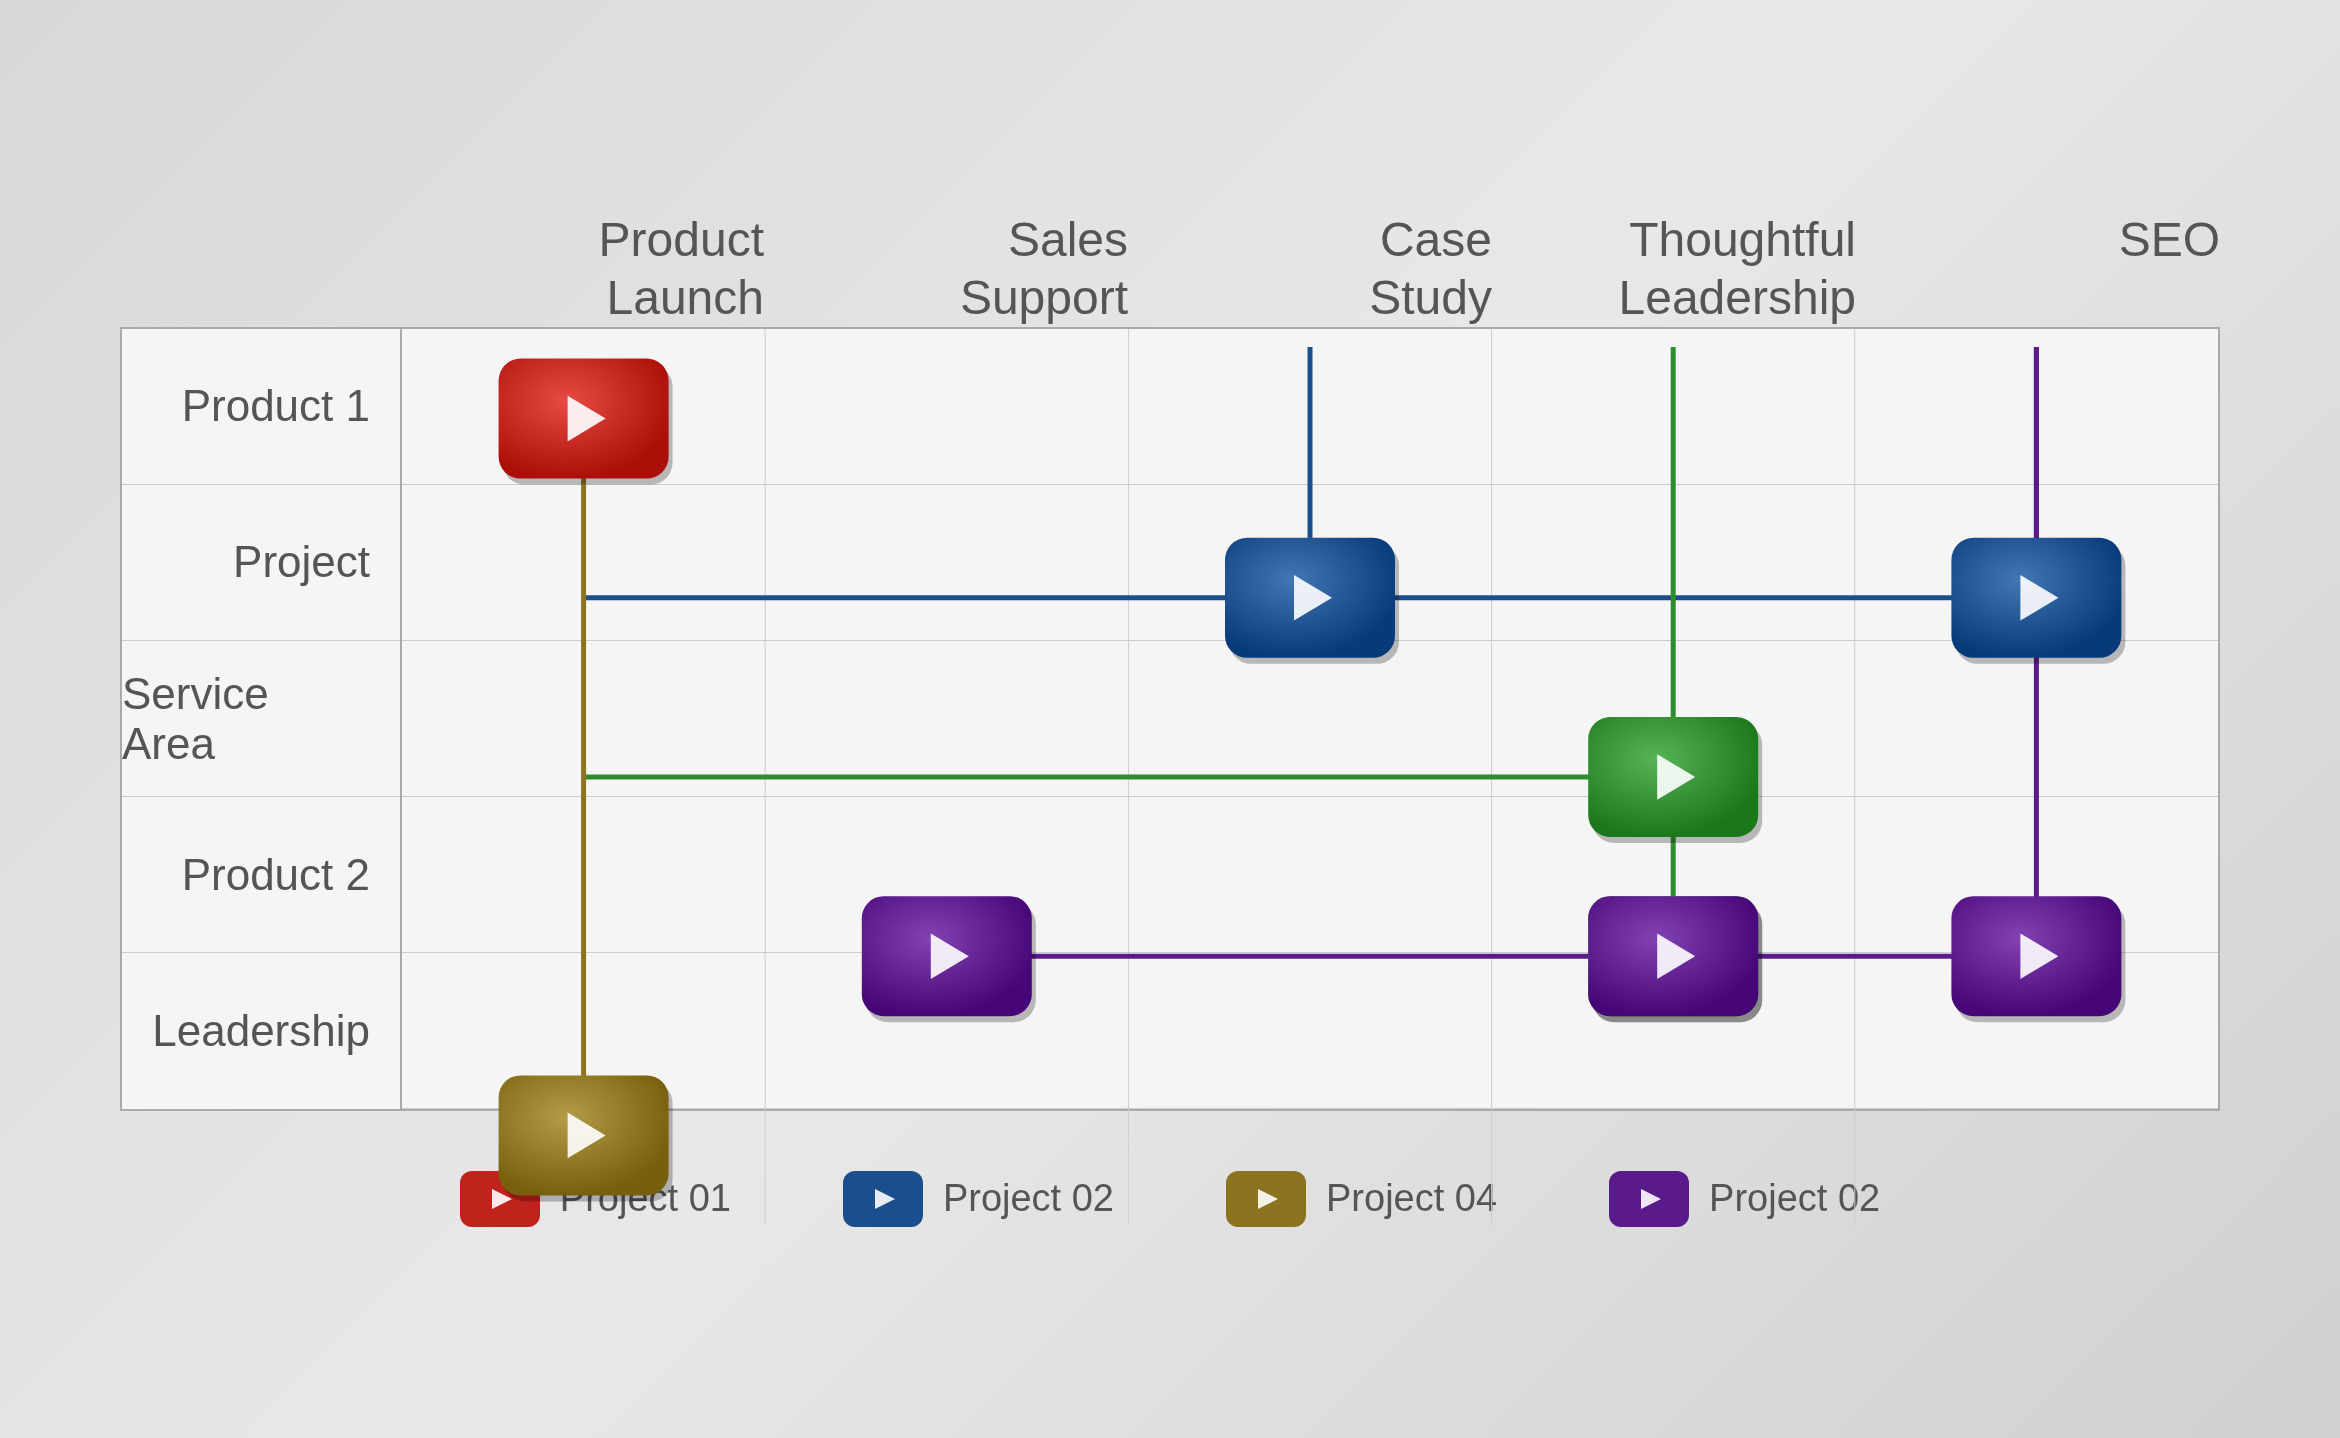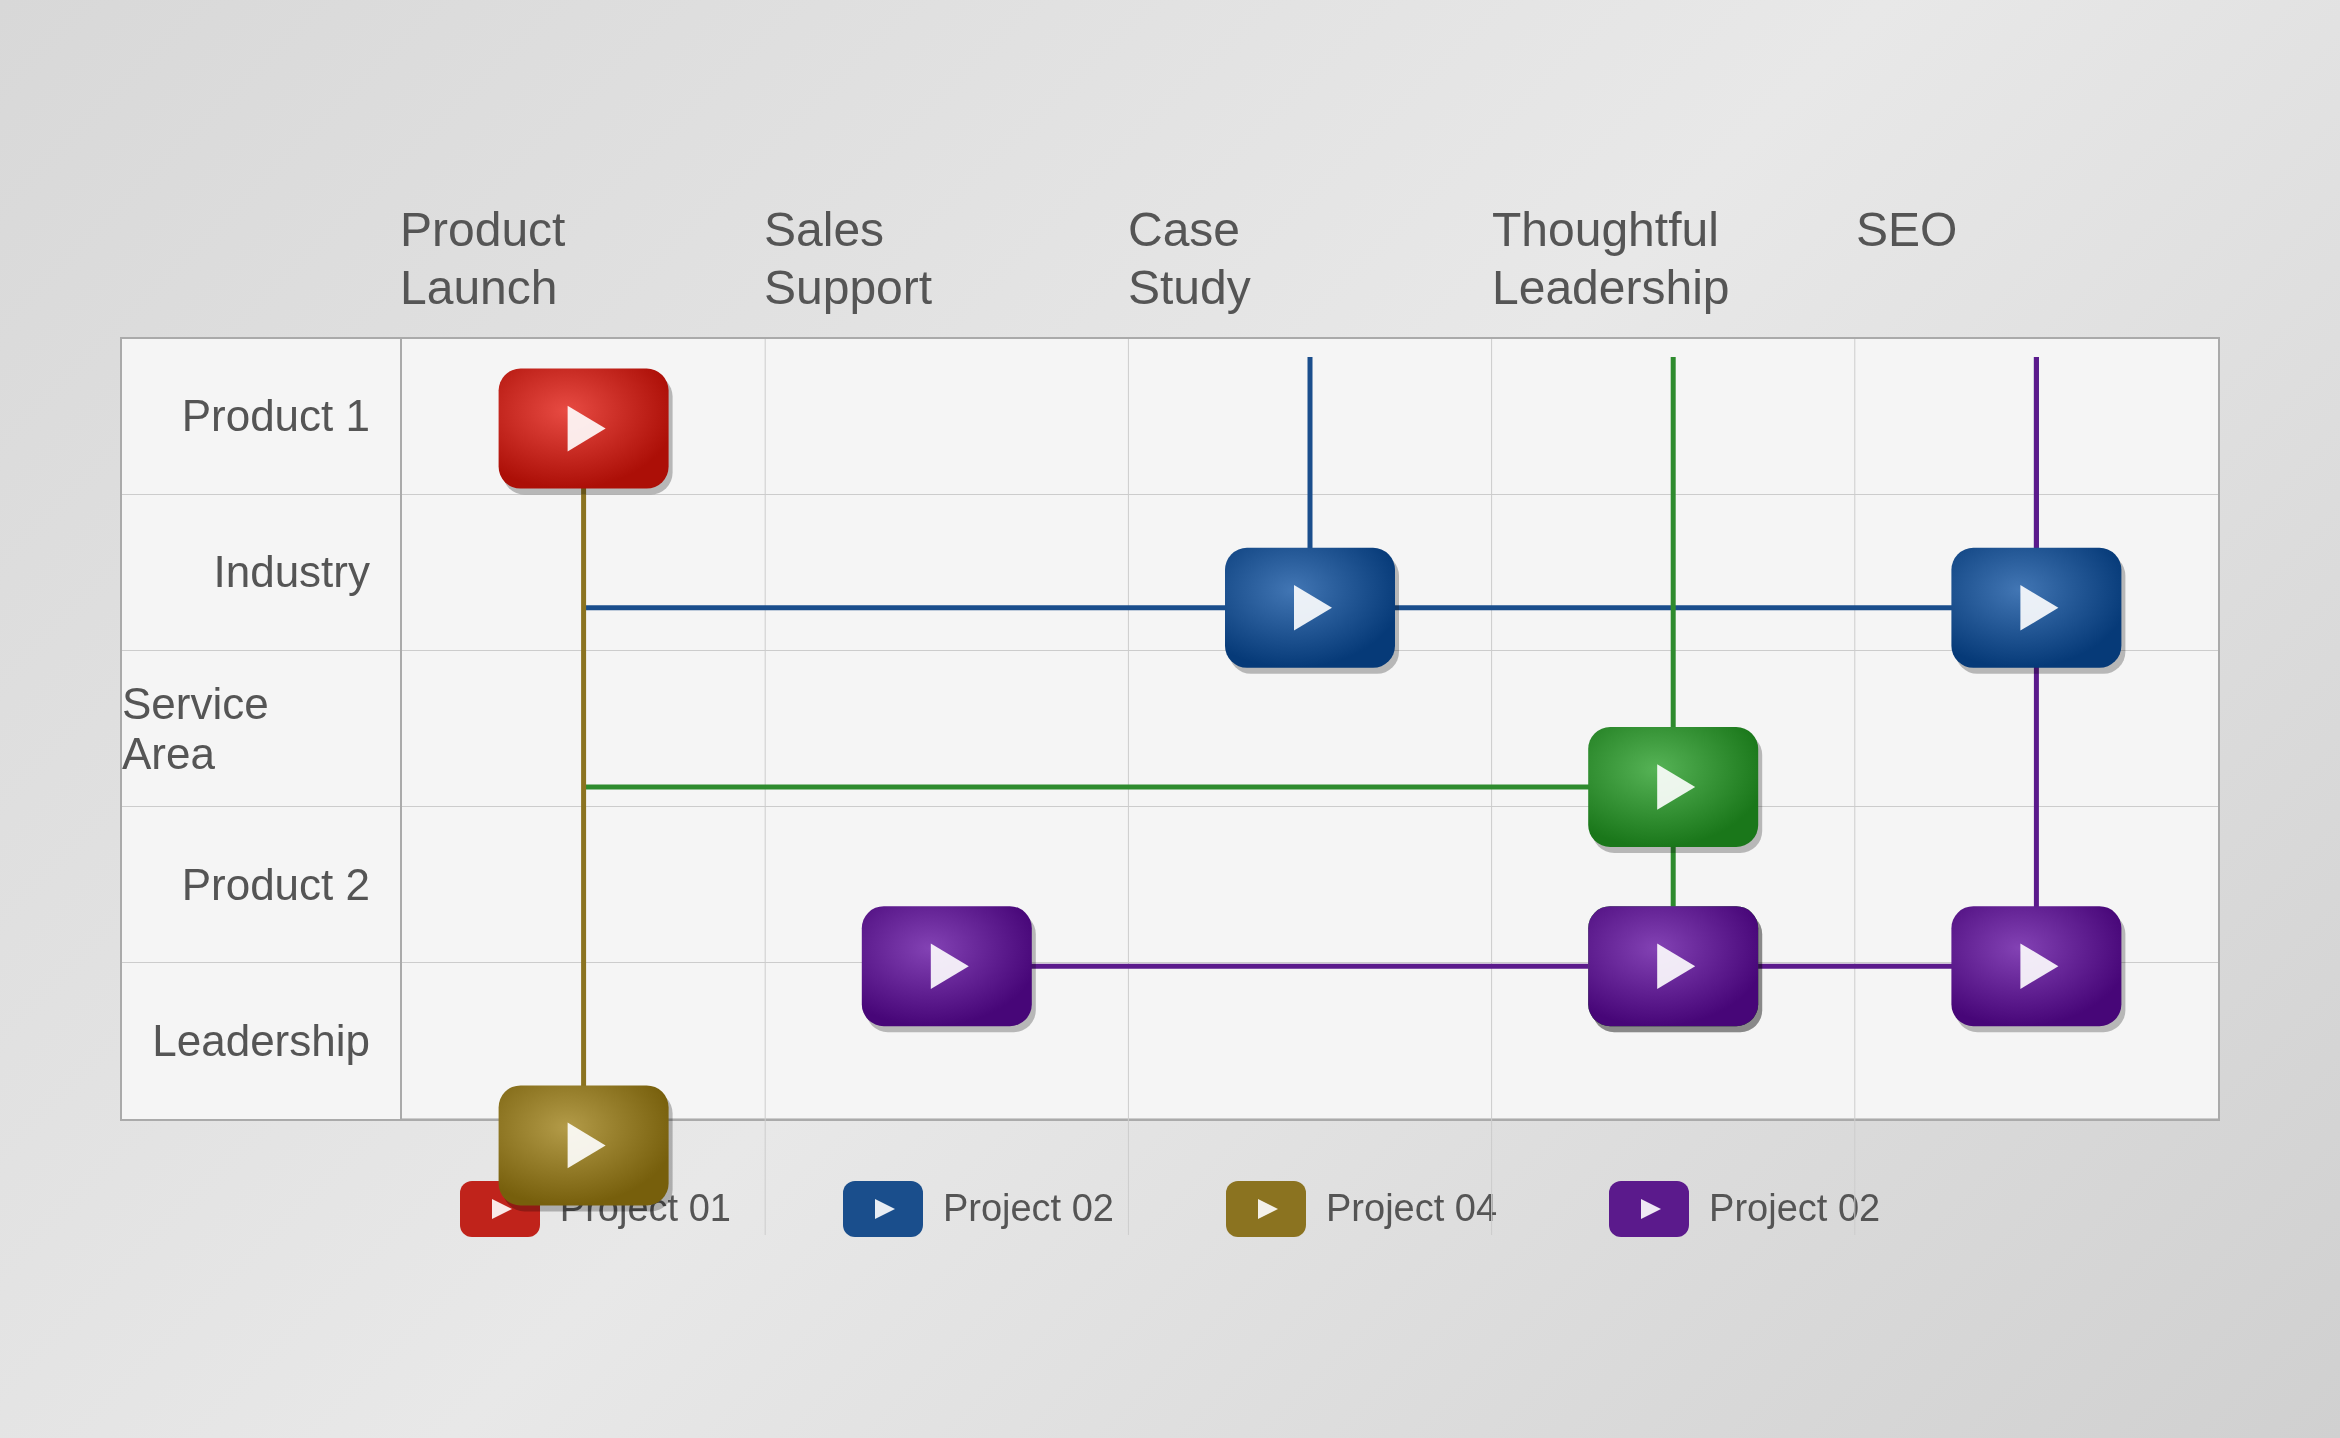--- a/index.html
+++ b/index.html
@@ -31,26 +31,25 @@
     .row-label-space {
       width: 280px;
       flex-shrink: 0;
     }
     .col-headers {
       display: flex;
       flex: 1;
     }
     .col-header {
       flex: 1;
-      text-align: left;
+      text-align: right;
       font-size: 48px;
       color: #555;
       font-weight: 300;
       line-height: 1.2;
-      padding-bottom: 20px;
     }
 
     
     .grid-area {
       display: flex;
       width: 100%;
       border: 2px solid #aaa;
       background: #f5f5f5;
       position: relative;
     }
@@ -135,21 +134,21 @@
       <div class="col-header">Case<br>Study</div>
       <div class="col-header">Thoughtful<br>Leadership</div>
       <div class="col-header">SEO</div>
     </div>
   </div>
 
   <div class="grid-area" style="height: 784px;">
 
     <div class="row-labels">
       <div class="row-label">Product 1</div>
-      <div class="row-label">Industry</div>
+      <div class="row-label">Project</div>
       <div class="row-label">Service Area</div>
       <div class="row-label">Product 2</div>
       <div class="row-label">Leadership</div>
     </div>
 
     <div class="grid-content" id="grid-content">
 
       <div class="grid-row"></div>
       <div class="grid-row"></div>
       <div class="grid-row"></div>

